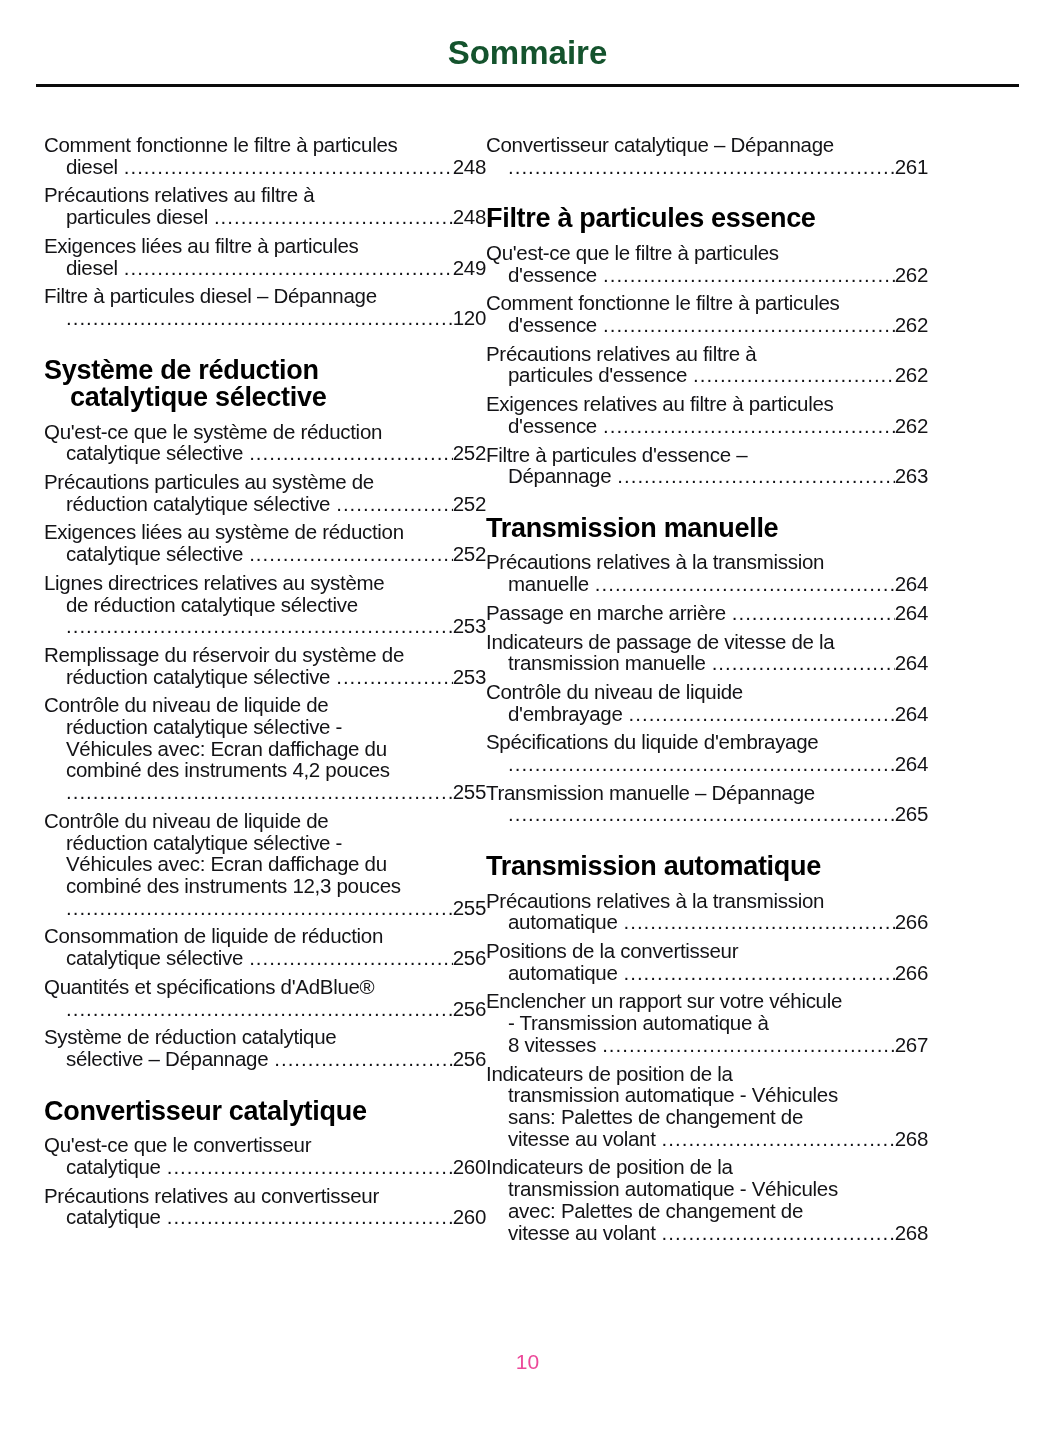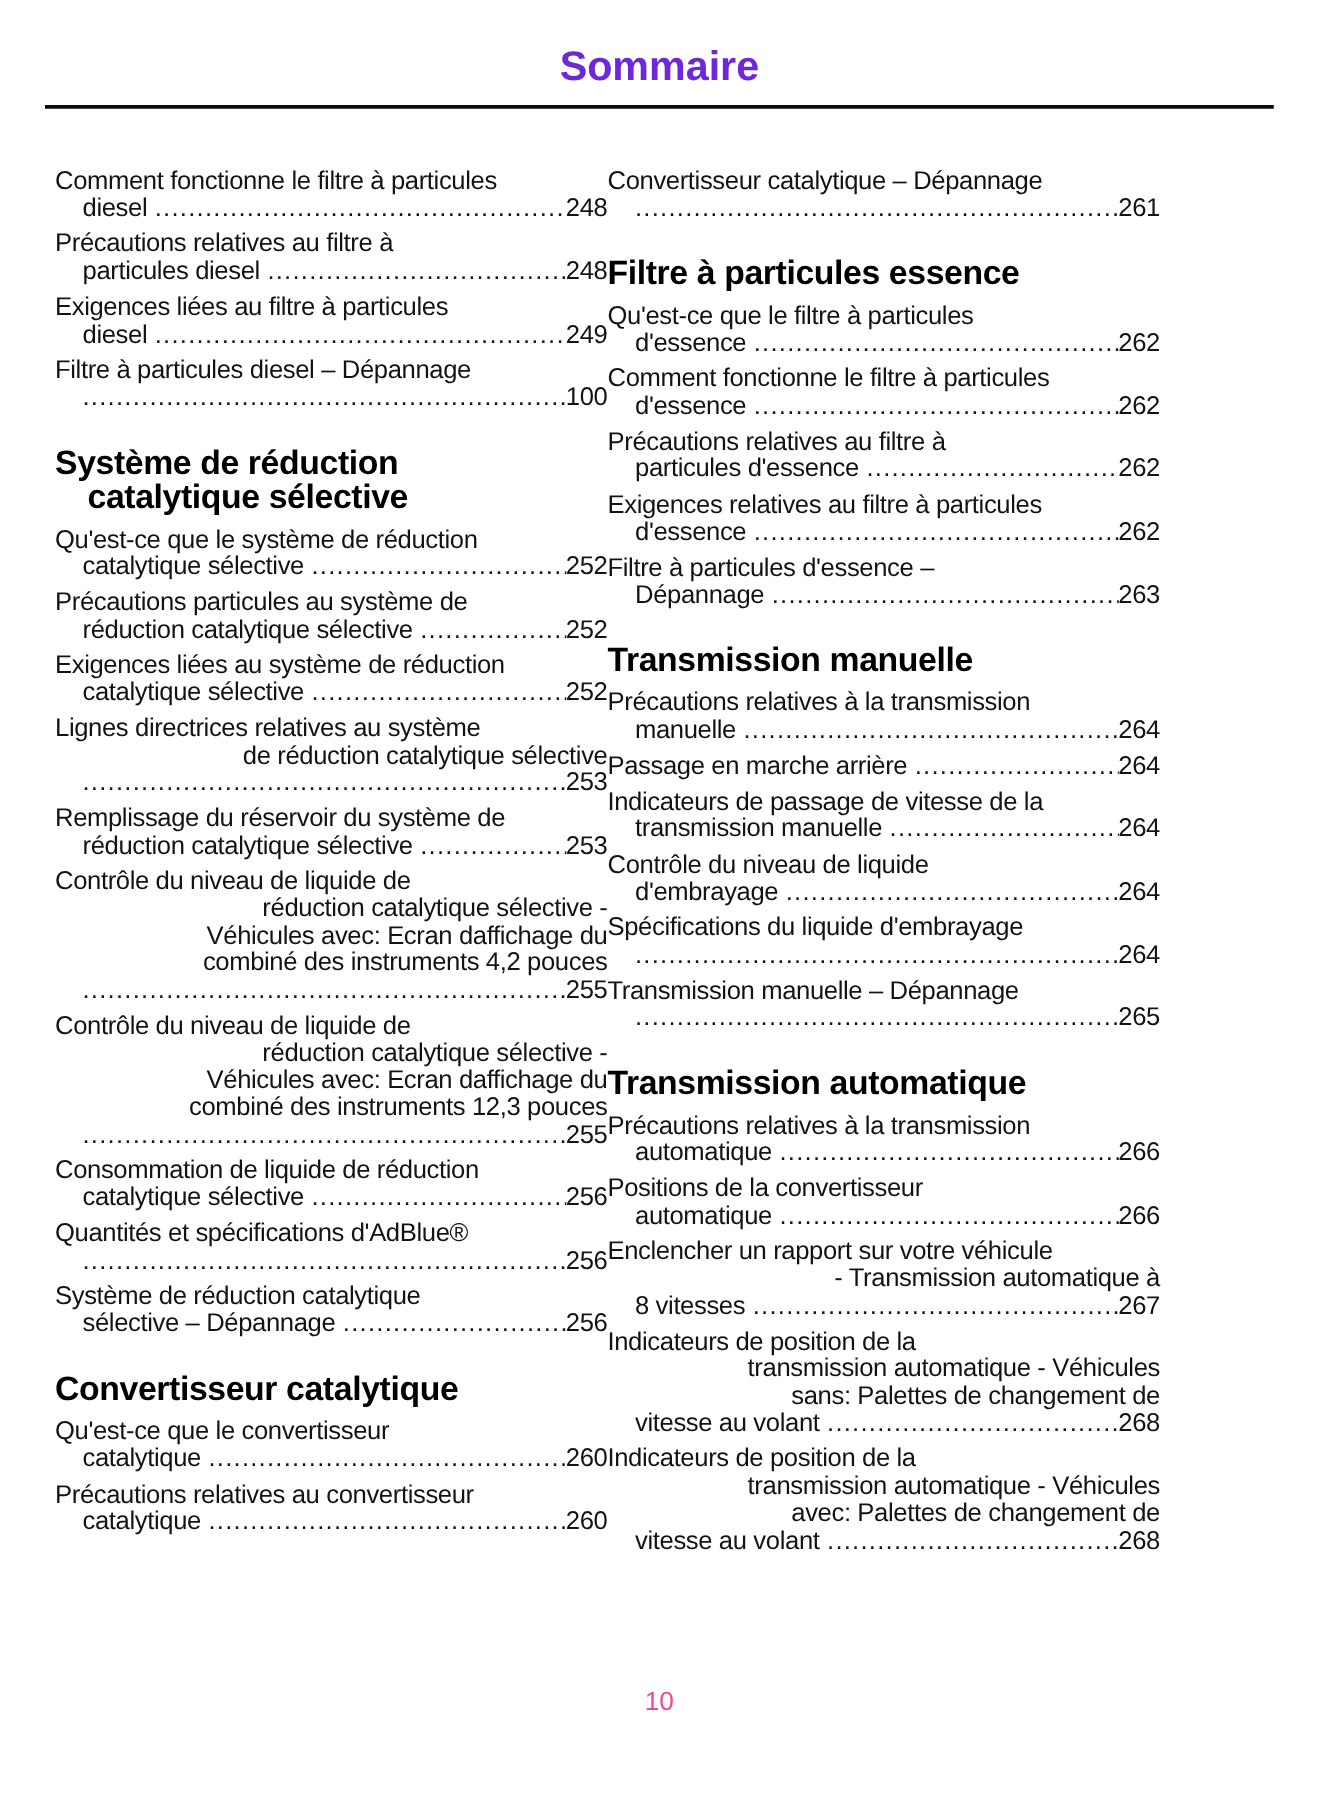--- a/index.html
+++ b/index.html
@@ -5,29 +5,29 @@
   * { margin:0; padding:0; box-sizing:border-box; }
   html, body { background:#ffffff; }
   body {
     width:1055px; height:1448px; position:relative; overflow:hidden;
     font-family:"Liberation Sans", sans-serif;
     color:#131316;
   }
   .page { position:absolute; inset:0; padding:34px 36px 0 36px; }
   .doc-title {
     text-align:center; font-size:33px; line-height:38px; font-weight:700;
-    color:#6d28d9; letter-spacing:0px;
+    color:#14532d; letter-spacing:0px;
   }
   .title-rule { height:3px; background:#0a0a0a; border:none; margin-top:12px; }
   .columns { display:flex; padding-left:8px; margin-top:47px; }
   .col { width:442px; flex:0 0 442px; }
 
   .toc-entry { margin-bottom:7px; font-size:20.5px; line-height:21.7px; letter-spacing:-0.3px; }
   .line { white-space:nowrap; }
-  .cont { padding-left:22px;text-align:right; }
+  .cont { padding-left:22px; }
   .lastline { display:flex; align-items:baseline; }
   .lt { flex:0 0 auto; white-space:nowrap; margin-right:6px; }
   .dots { flex:1 1 auto; overflow:hidden; white-space:nowrap; letter-spacing:1px; }
   .dots::after { content:".........................................................................................................."; }
   .pg { flex:0 0 auto; white-space:nowrap; }
 
   .section-heading {
     font-size:27px; line-height:27.5px; font-weight:700; color:#000000;
     margin:28px 0 9px 0; letter-spacing:-0.3px;
   }
@@ -68,21 +68,21 @@
           <div class="lastline cont">
             <span class="lt">diesel</span>
             <span class="dots"></span>
             <span class="pg">249</span>
           </div>
         </div>
         <div class="toc-entry">
           <div class="line">Filtre à particules diesel – Dépannage</div>
           <div class="lastline cont">
             <span class="dots"></span>
-            <span class="pg">100</span>
+            <span class="pg">120</span>
           </div>
         </div>
         <div class="section-heading">
           <div class="h-line">Système de réduction</div>
           <div class="h-line h-cont">catalytique sélective</div>
         </div>
         <div class="toc-entry">
           <div class="line">Qu'est-ce que le système de réduction</div>
           <div class="lastline cont">
             <span class="lt">catalytique sélective</span>

